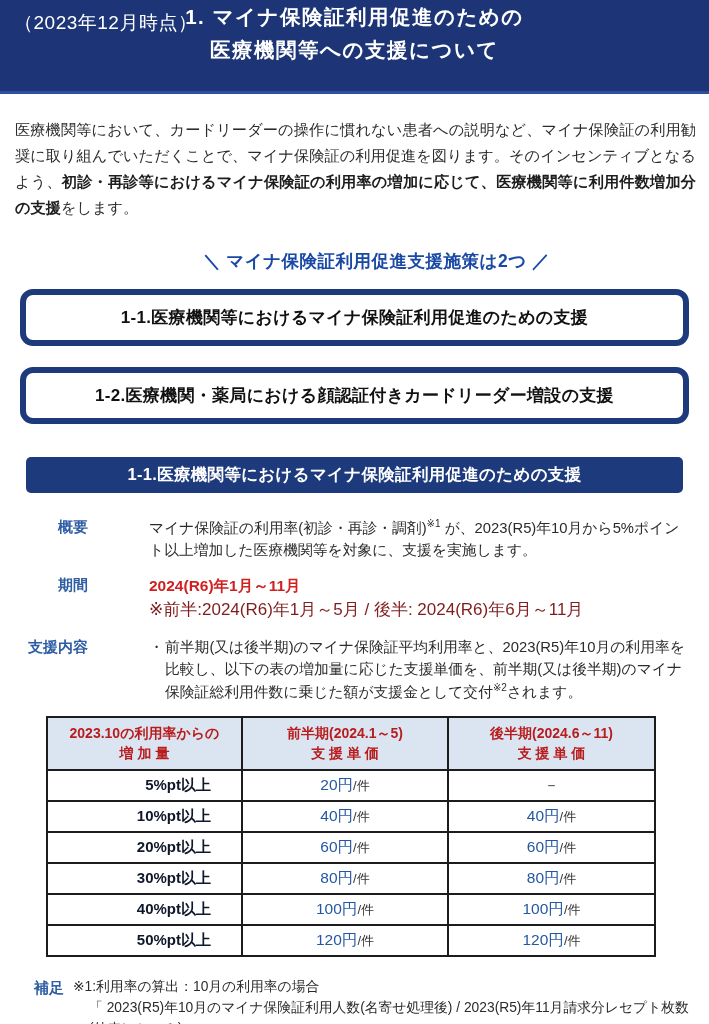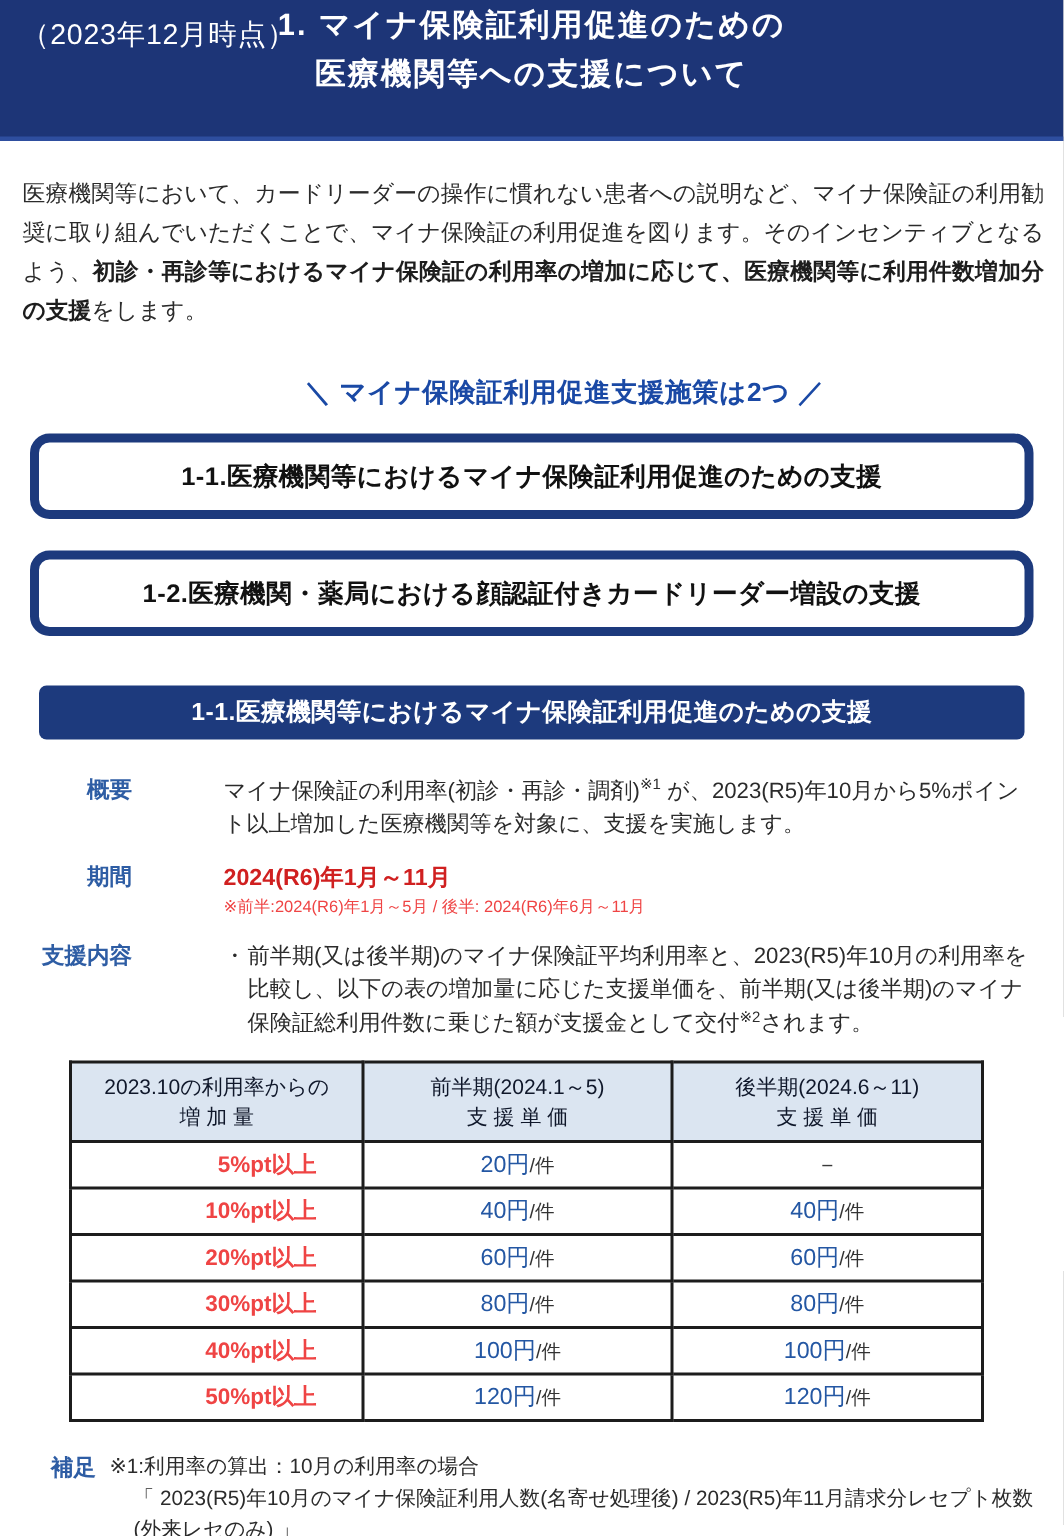--- a/index.html
+++ b/index.html
@@ -34,32 +34,32 @@
     height:36px; display:flex; align-items:center; justify-content:center;
     font-size:16.5px; font-weight:700; letter-spacing:.3px;
   }
   
   .sections { margin-top:23px; }
   .sec-row { display:flex; margin-bottom:13px;gap:44px; }
   .sec-label { flex:none; width:88px; text-align:right; color:#2e5da4; font-weight:700; font-size:15px; line-height:1.5; }
   .sec-content { flex:1; margin-left:17px; padding-right:16px; font-size:14.8px; line-height:1.5; color:#2b2b2b; }
   .sup { font-size:10px; vertical-align:super; }
   .period-main { color:#d02020; font-weight:700; font-size:15.5px; }
-  .period-note { font-size:11px; color:#ef4444; }
+  .period-note { font-size:17px; color:#7f1d1d; }
   .bullet-line { display:flex; }
   .bullet { flex:none; width:16px; }
   
   table.rates { border-collapse:collapse; margin:10px 0 0 46px; width:608px; table-layout:fixed; }
   table.rates col.c1 { width:195px; } table.rates col.c2 { width:206px; } table.rates col.c3 { width:207px; }
   table.rates th {
-    background:#dbe5f1; border:2px solid #1c1c1c; color:#0f172a;
-    font-size:14px; font-weight:400; line-height:1.4; padding:6px 2px; text-align:center;
+    background:#dbe5f1; border:2px solid #1c1c1c; color:#b91c1c;
+    font-size:14px; font-weight:700; line-height:1.4; padding:6px 2px; text-align:center;
   }
   table.rates td { border:2px solid #1c1c1c; height:31px; background:#fff; }
-  td.c-inc { text-align:right; padding-right:30px; font-weight:700; font-size:15px; color:#ef4444;margin-left:36px; }
+  td.c-inc { text-align:right; padding-right:30px; font-weight:700; font-size:15px; color:#0f172a;margin-left:36px; }
   td.c-val { text-align:center; }
   .amt { color:#2457a3; font-weight:400; font-size:15.5px; }
   .unit { color:#333; font-size:13px; }
   td.dash .amt { color:#3a3a3a; font-weight:400; font-size:15px; }
   
   .notes-row { display:flex; margin-top:20px; }
   .notes-label { flex:none; width:64px; text-align:right; color:#2e5da4; font-weight:700; font-size:15px; line-height:1.52; }
   .notes-body { flex:1; margin-left:9px; padding-right:18px; font-size:13.8px; line-height:1.52; color:#2b2b2b; }
   .note-hang { padding-left:1.9em; text-indent:-1.9em; }
   .note-indent { margin-left:16px; }

